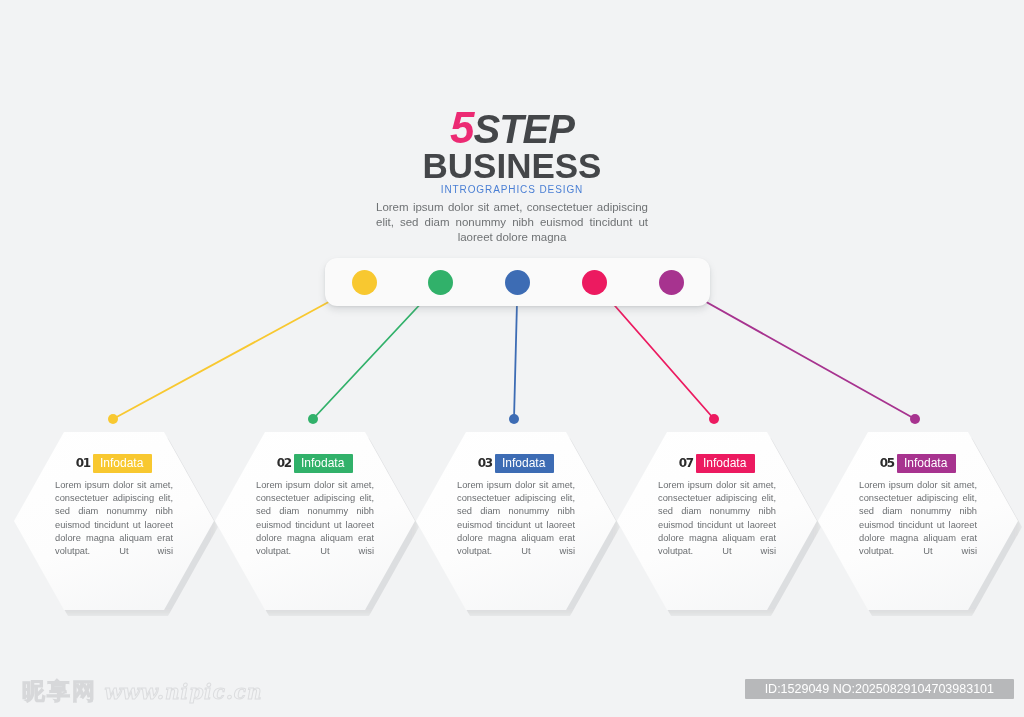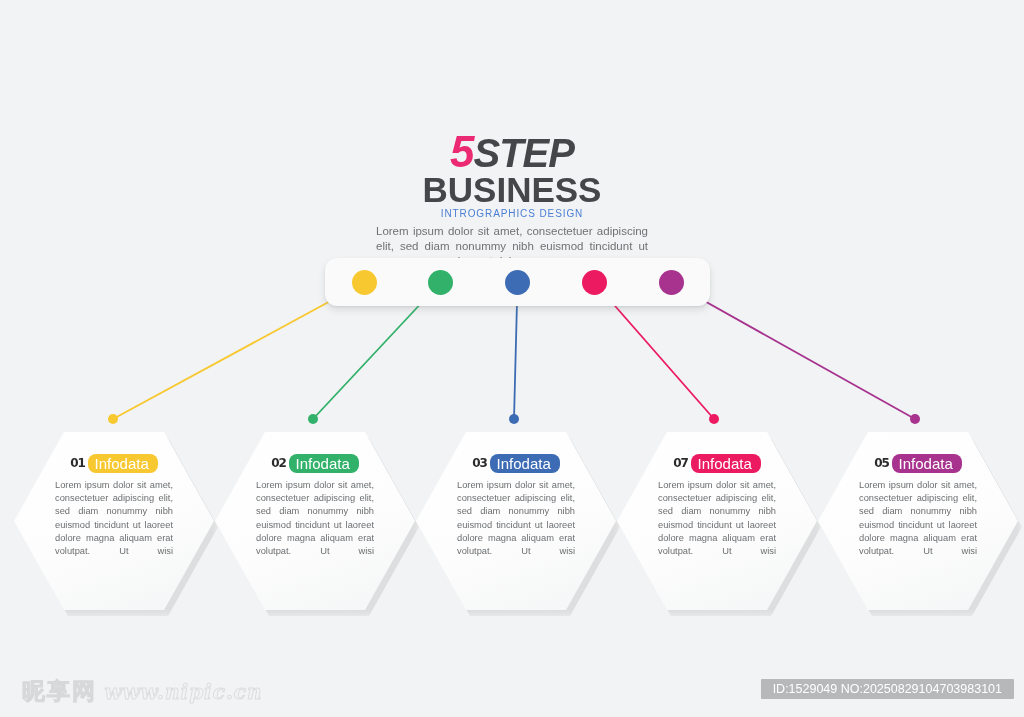--- a/index.html
+++ b/index.html
@@ -22,21 +22,20 @@
     height: 717px;
   }
 
   
   .header {
     position: absolute;
     left: 312px;
     top: 108px;
     width: 400px;
     text-align: center;
-    margin-top: 24px;
   }
   .title-line1 {
     font-size: 40px;
     font-weight: bold;
     line-height: 40px;
     letter-spacing: -1px;
     white-space: nowrap;
   }
   .title-num {
     color: #ec2a73;
@@ -154,23 +153,23 @@
   .badge-num {
     font-size: 12px;
     font-weight: bold;
     color: #2b2b2b;
     font-family: "DejaVu Sans", sans-serif;
     letter-spacing: -1.2px;
     line-height: 19px;
     padding-right: 3px;
   }
   .badge-pill {
-    border-radius: 8px;
+    border-radius: 1px;
     color: #ffffff;
-    font-size: 15px;
+    font-size: 12px;
     line-height: 19px;
     height: 19px;
     padding: 0 9px 0 7px;
     white-space: nowrap;
   }
 
   .hex-text {
     width: 118px;
     font-size: 9.3px;
     line-height: 13.2px;
@@ -206,21 +205,21 @@
 
   .idbar {
     position: absolute;
     right: 10px;
     top: 679px;
     background: #b7b8ba;
     color: #ffffff;
     font-size: 12.5px;
     line-height: 20px;
     height: 20px;
-    padding: 0 12px;
+    padding: 0 20px;
     white-space: nowrap;
     border-radius: 1px;
   }
 </style>
 </head>
 <body>
 
 <div id="stage">
 
   <div class="header">

